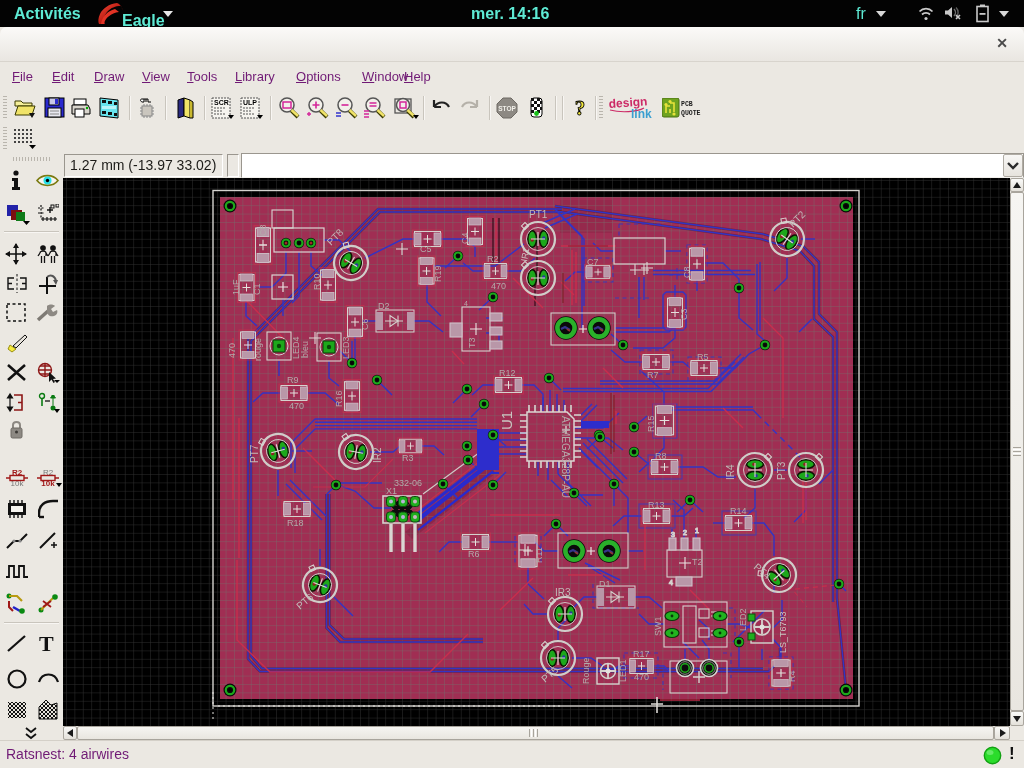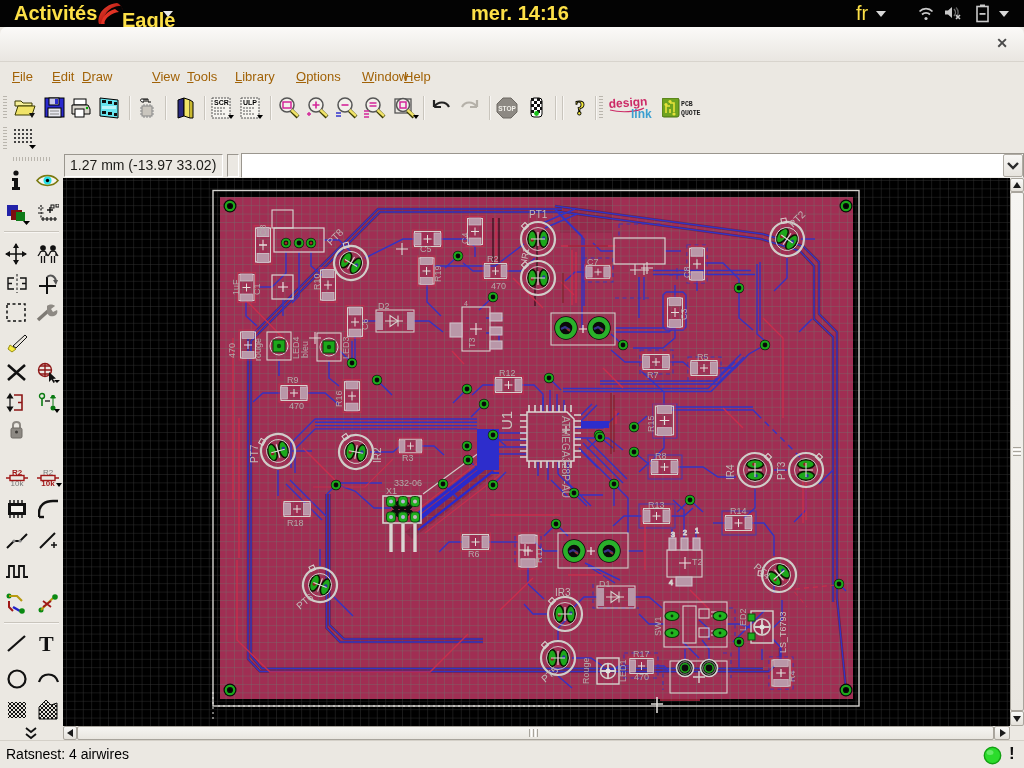--- a/index.html
+++ b/index.html
@@ -3,33 +3,33 @@
 <meta charset="utf-8">
 <style>
   * { margin:0; padding:0; box-sizing:border-box; }
   html,body { width:1024px; height:768px; overflow:hidden; background:#ece9e3;
     font-family:"Liberation Sans", sans-serif; }
   #page { position:relative; width:1024px; height:768px; }
   .abs { position:absolute; }
 
   
   #topbar { position:absolute; left:0; top:0; width:1024px; height:27px; background:#030303; color:#fff; }
-  #topbar .item { position:absolute; top:0; height:27px; line-height:27px; font-size:20px; color:#fde047; }
+  #topbar .item { position:absolute; top:0; height:27px; line-height:27px; font-size:16px; color:#5eead4; }
   #topbar .bold { font-weight:bold; }
 
   
   #titlebar { position:absolute; left:0; top:27px; width:1024px; height:35px;
     background:linear-gradient(#fbfaf8, #f0eeea 60%, #e9e6e1);
     border-bottom:1px solid #d8d4cd; border-radius:7px 7px 0 0; }
   #titlebar .txt { position:absolute; width:100%; top:8px; text-align:center; font-size:14px; letter-spacing:0.15px; font-weight:bold; color:#383633; }
   #titlebar .close { position:absolute; right:16px; top:8px; font-size:14px; font-weight:bold; color:#4a4a4a; }
 
   
   #menubar { position:absolute; left:0; top:62px; width:1024px; height:30px; background:#ebe8e2; }
-  #menubar span.mi { position:absolute; top:7px; font-size:13px; color:#a16207; }
+  #menubar span.mi { position:absolute; top:7px; font-size:13px; color:#701a75; }
 
   
   #toolbar1 { position:absolute; left:0; top:92px; width:1024px; height:32px; background:#ebe8e2; }
   #toolbar2 { position:absolute; left:0; top:124px; width:1024px; height:29px; background:#ebe8e2; }
   #row3 { position:absolute; left:0; top:153px; width:832px; height:25px; background:#ebe8e2; }
   .vsep { position:absolute; top:4px; width:1px; height:24px; background:#c9c5bd; box-shadow:1px 0 0 #f8f6f3; }
   .grip-v { position:absolute; width:4px; background:repeating-linear-gradient(to bottom,#b9b5ad 0,#b9b5ad 1px,transparent 1px,transparent 3px); }
   .grip-h { position:absolute; height:4px; background:repeating-linear-gradient(to right,#b9b5ad 0,#b9b5ad 1px,transparent 1px,transparent 3px); }
 
   
@@ -51,21 +51,21 @@
 
   
   .sb { position:absolute; background:#e6e3dd; }
   #vsb { left:1010px; top:178px; width:14px; height:548px; }
   #hsb { left:63px; top:726px; width:947px; height:14px; }
   .sbtn { position:absolute; background:linear-gradient(#fafaf8,#e4e1da); border:1px solid #aaa69e; border-radius:2px; }
   .sthumb { position:absolute; background:linear-gradient(#f6f5f2,#e9e6e0); border:1px solid #a8a49c; border-radius:2px; }
 
   
   #statusbar { position:absolute; left:0; top:740px; width:1024px; height:28px; background:#ebe8e2; border-top:1px solid #d4d0c8; }
-  #statusbar .txt { position:absolute; left:6px; top:5px; font-size:14px; color:#000000; }
+  #statusbar .txt { position:absolute; left:6px; top:5px; font-size:14px; color:#701a75; }
 </style>
 </head>
 <body>
 <div id="page">
 
   <div id="topbar">
     <span class="item bold" style="left:14px;">Activités</span>
     <svg class="abs" style="left:95px;top:2px;" width="30" height="23" viewBox="0 0 30 23">
       <defs>
           <linearGradient id="eag" x1="0" y1="0" x2="1" y2="1">
@@ -110,22 +110,22 @@
       </svg>
   </div>
 
   <div id="titlebar">
     <div class="close">✕</div>
   </div>
 
   <div id="menubar">
     <span class="mi" style="left:12px;"><u>F</u>ile</span>
     <span class="mi" style="left:52px;text-align:right;"><u>E</u>dit</span>
-    <span class="mi" style="left:82px;"><u>D</u>raw</span>
-    <span class="mi" style="left:152px;"><u>V</u>iew</span>
+    <span class="mi" style="left:94px;"><u>D</u>raw</span>
+    <span class="mi" style="left:142px;"><u>V</u>iew</span>
     <span class="mi" style="left:187px;"><u>T</u>ools</span>
     <span class="mi" style="left:235px;"><u>L</u>ibrary</span>
     <span class="mi" style="left:296px;"><u>O</u>ptions</span>
     <span class="mi" style="left:362px;"><u>W</u>indow</span>
     <span class="mi" style="left:404px;"><u>H</u>elp</span>
   </div>
 
   <div id="toolbar1">
     <div class="grip-v" style="left:3px;top:4px;height:24px;"></div>
 

